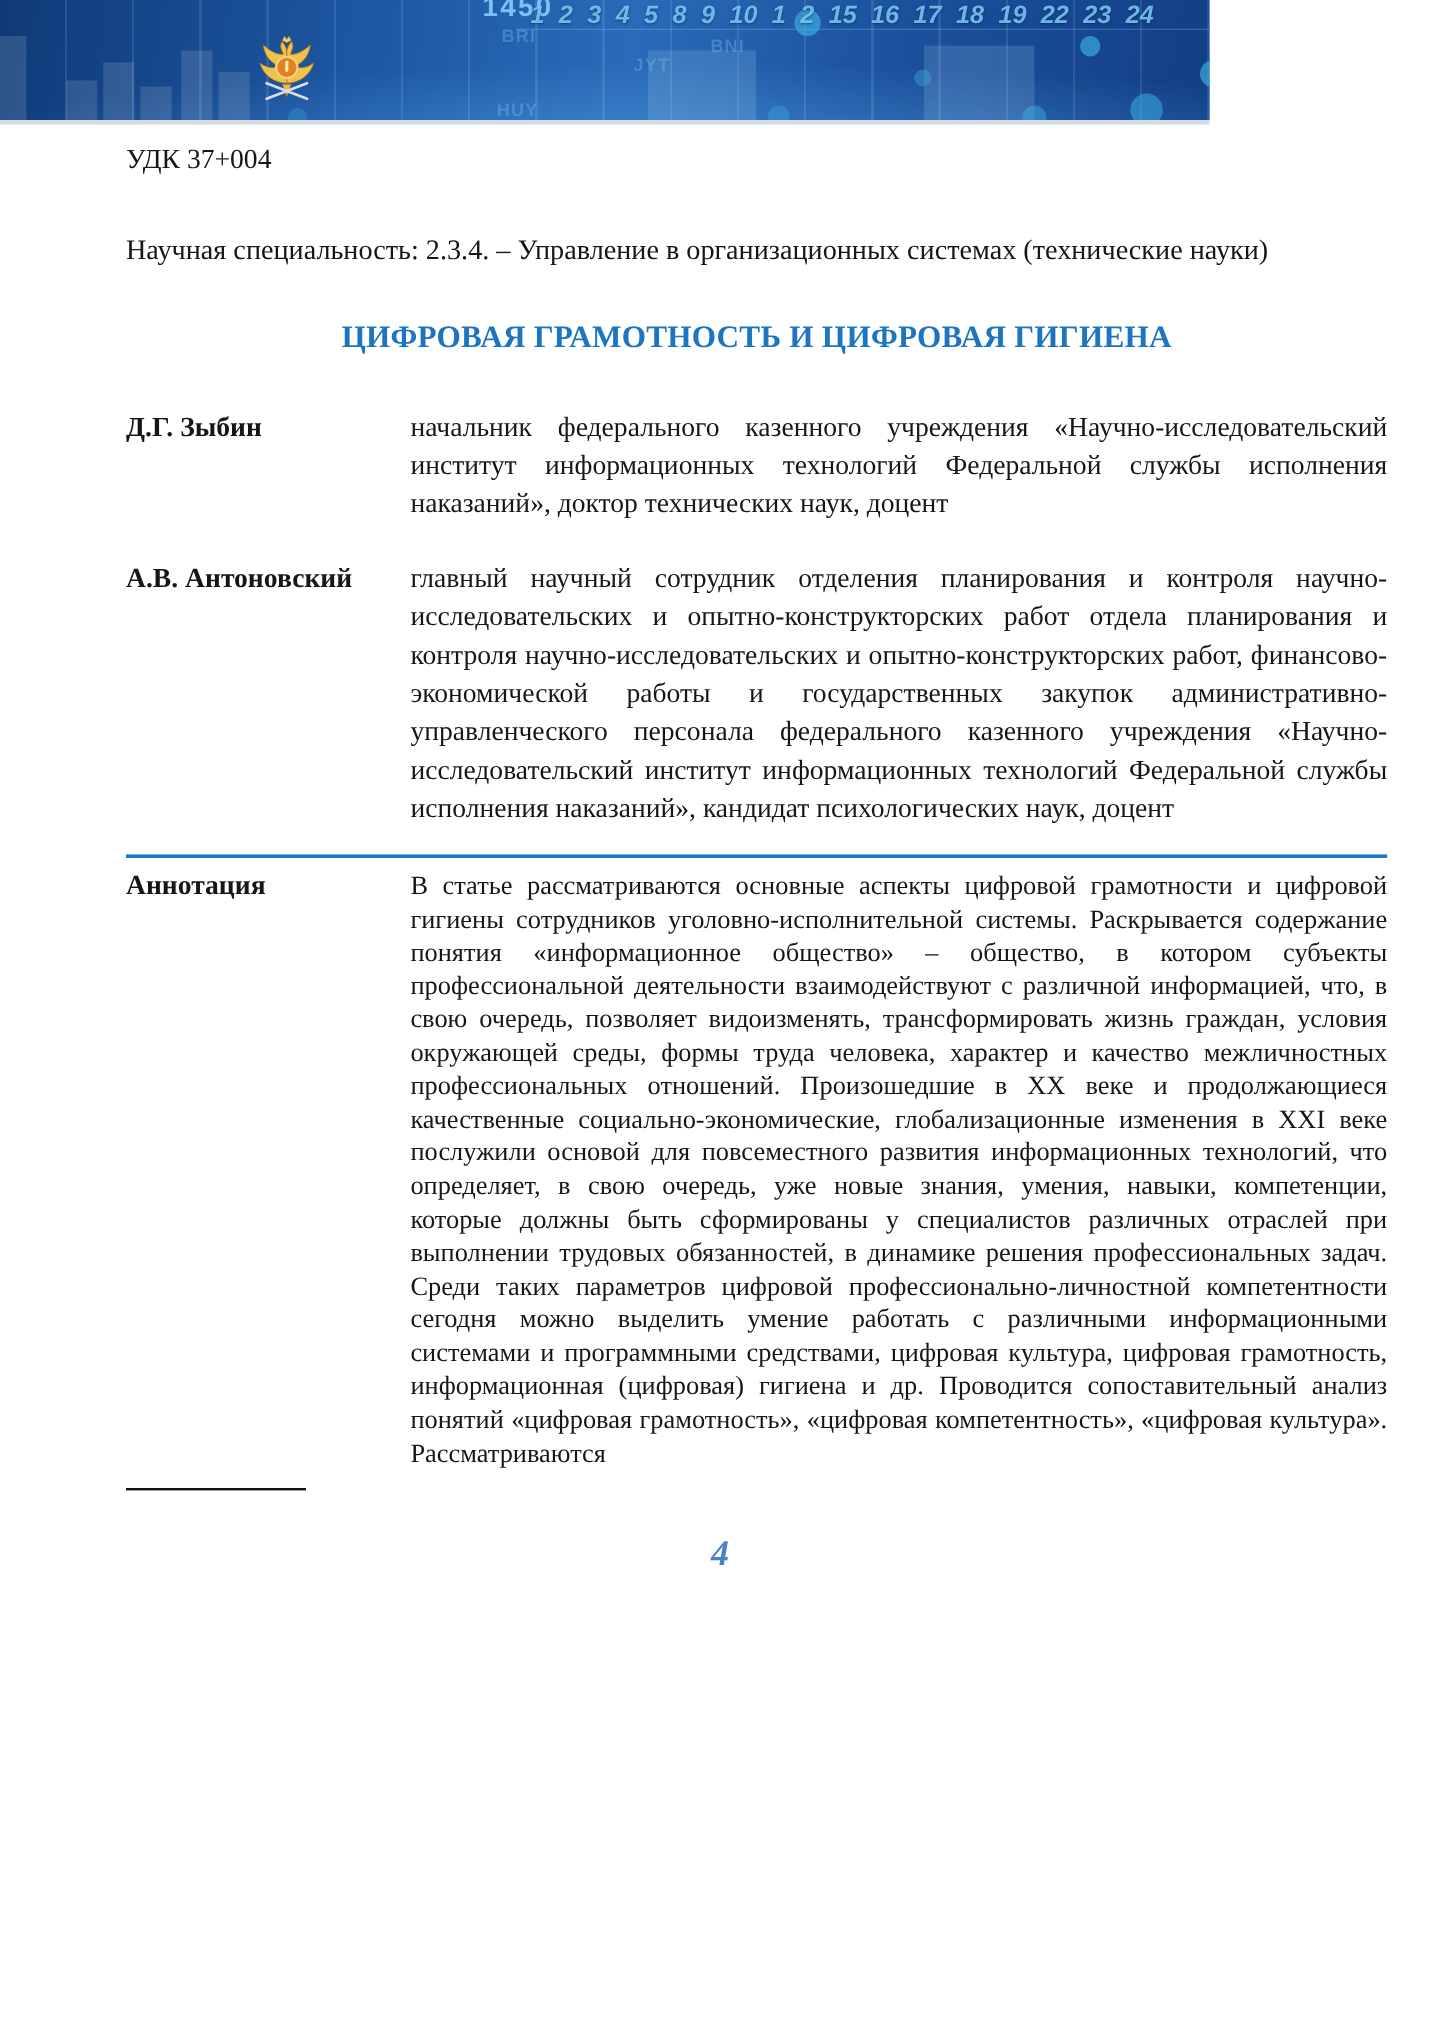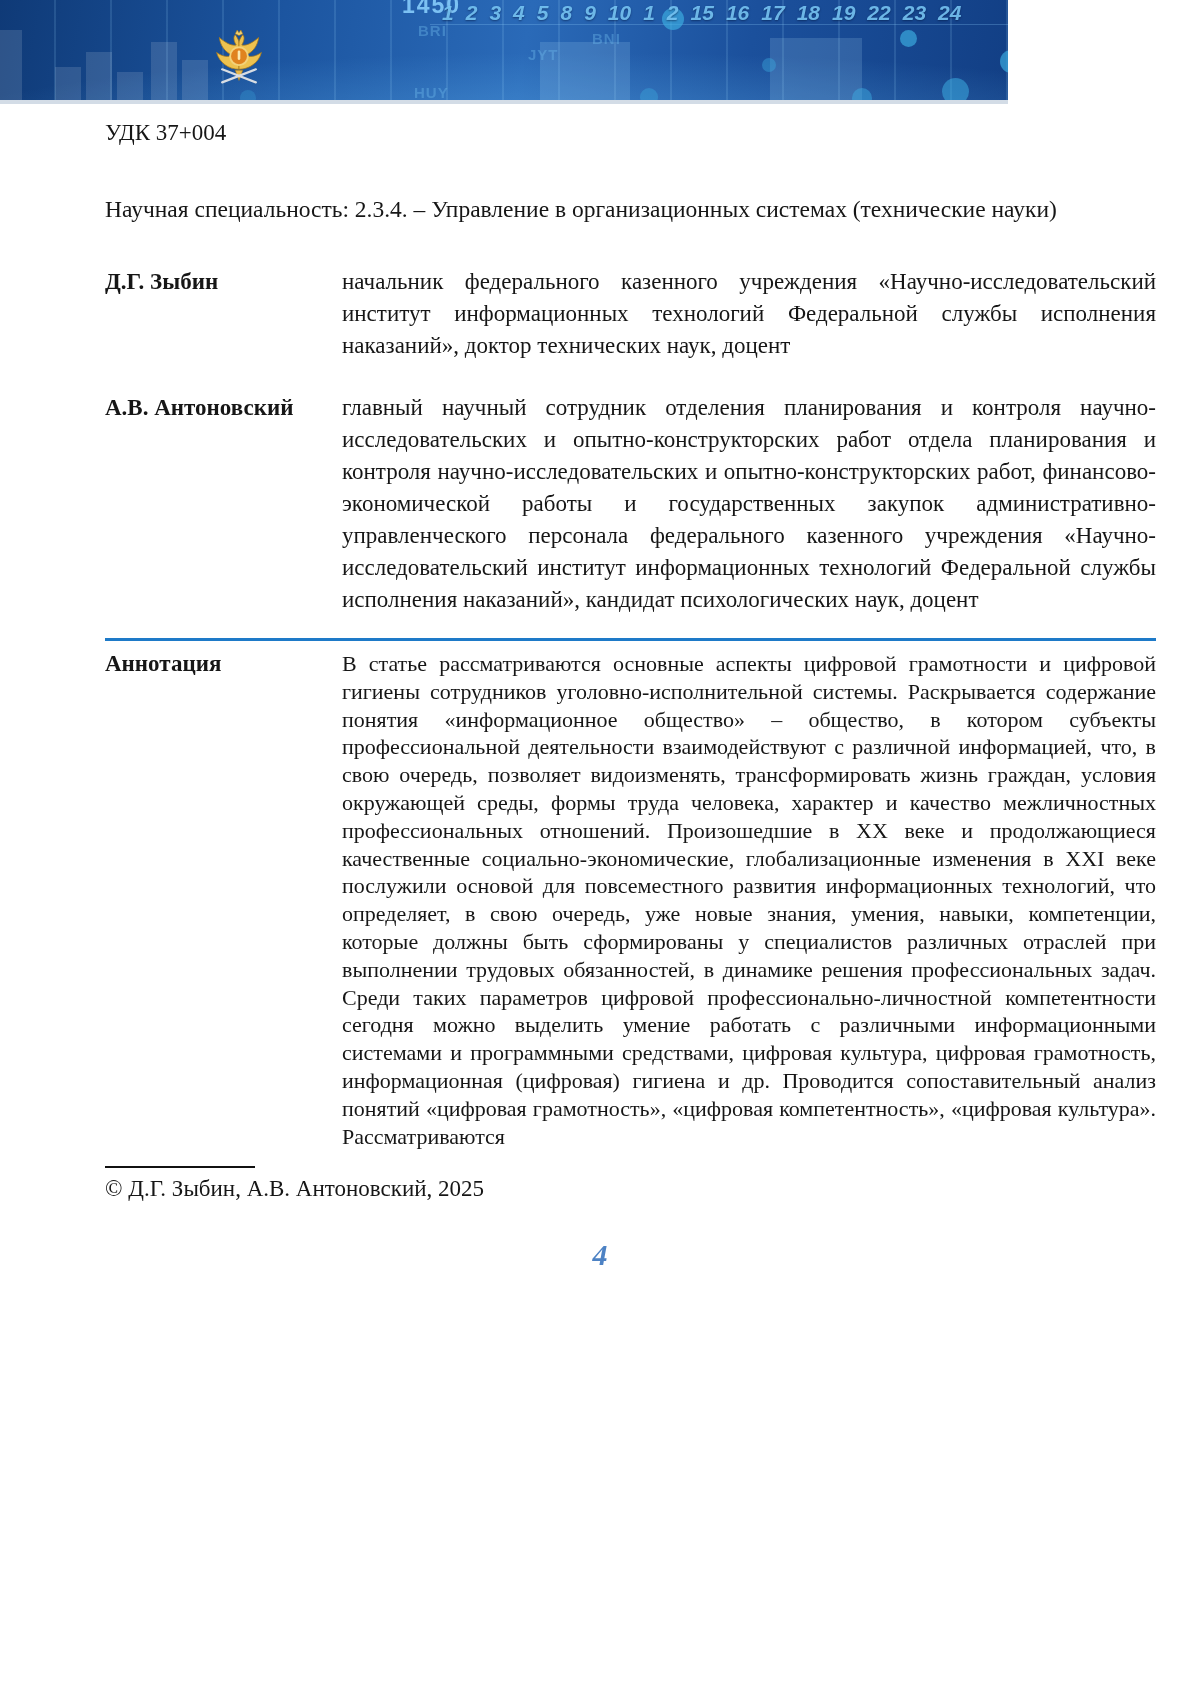--- a/index.html
+++ b/index.html
@@ -165,20 +165,21 @@
     <div class="stripe stripe-white"></div>
   </header>
 
   <main class="content">
 
     <div class="udc">УДК 37+004</div>
 
     <p class="specialty">Научная специальность: 2.3.4. – Управление в организационных системах (технические науки)</p>
 
     <h1 class="art-title">
+      <div>ЦИФРОВАЯ ГРАМОТНОСТЬ И ЦИФРОВАЯ ГИГИЕНА</div>
     </h1>
 
     <div class="author-row first">
       <div class="author-name">Д.Г. Зыбин</div>
       <div class="author-desc">начальник федерального казенного учреждения «Научно-исследовательский институт информационных технологий Федеральной службы исполнения наказаний», доктор технических наук, доцент</div>
     </div>
 
     <div class="author-row">
       <div class="author-name">А.В. Антоновский</div>
       <div class="author-desc">главный научный сотрудник отделения планирования и контроля научно-исследовательских и опытно-конструкторских работ отдела планирования и контроля научно-исследовательских и опытно-конструкторских работ, финансово-экономической работы и государственных закупок административно-управленческого персонала федерального казенного учреждения «Научно-исследовательский институт информационных технологий Федеральной службы исполнения наказаний», кандидат психологических наук, доцент</div>
@@ -186,17 +187,16 @@
 
     <section class="annotation">
       <div class="annotation-label">Аннотация</div>
       <div class="annotation-text">В статье рассматриваются основные аспекты цифровой грамотности и цифровой гигиены сотрудников уголовно-исполнительной системы. Раскрывается содержание понятия «информационное общество» – общество, в котором субъекты профессиональной деятельности взаимодействуют с различной информацией, что, в свою очередь, позволяет видоизменять, трансформировать жизнь граждан, условия окружающей среды, формы труда человека, характер и качество межличностных профессиональных отношений. Произошедшие в XX веке и продолжающиеся качественные социально-экономические, глобализационные изменения в XXI веке послужили основой для повсеместного развития информационных технологий, что определяет, в свою очередь, уже новые знания, умения, навыки, компетенции, которые должны быть сформированы у специалистов различных отраслей при выполнении трудовых обязанностей, в динамике решения профессиональных задач. Среди таких параметров цифровой профессионально-личностной компетентности сегодня можно выделить умение работать с различными информационными системами и программными средствами, цифровая культура, цифровая грамотность, информационная (цифровая) гигиена и др. Проводится сопоставительный анализ понятий «цифровая грамотность», «цифровая компетентность», «цифровая культура». Рассматриваются</div>
     </section>
 
   </main>
 
   <footer>
     <div class="footnote-rule"></div>
-    <div class="copyright">© Д.Г. Зыбин, А.В. Антоновский, 2025</div>
     <div class="page-number">4</div>
   </footer>
 
 </div>
 
 </body></html>

